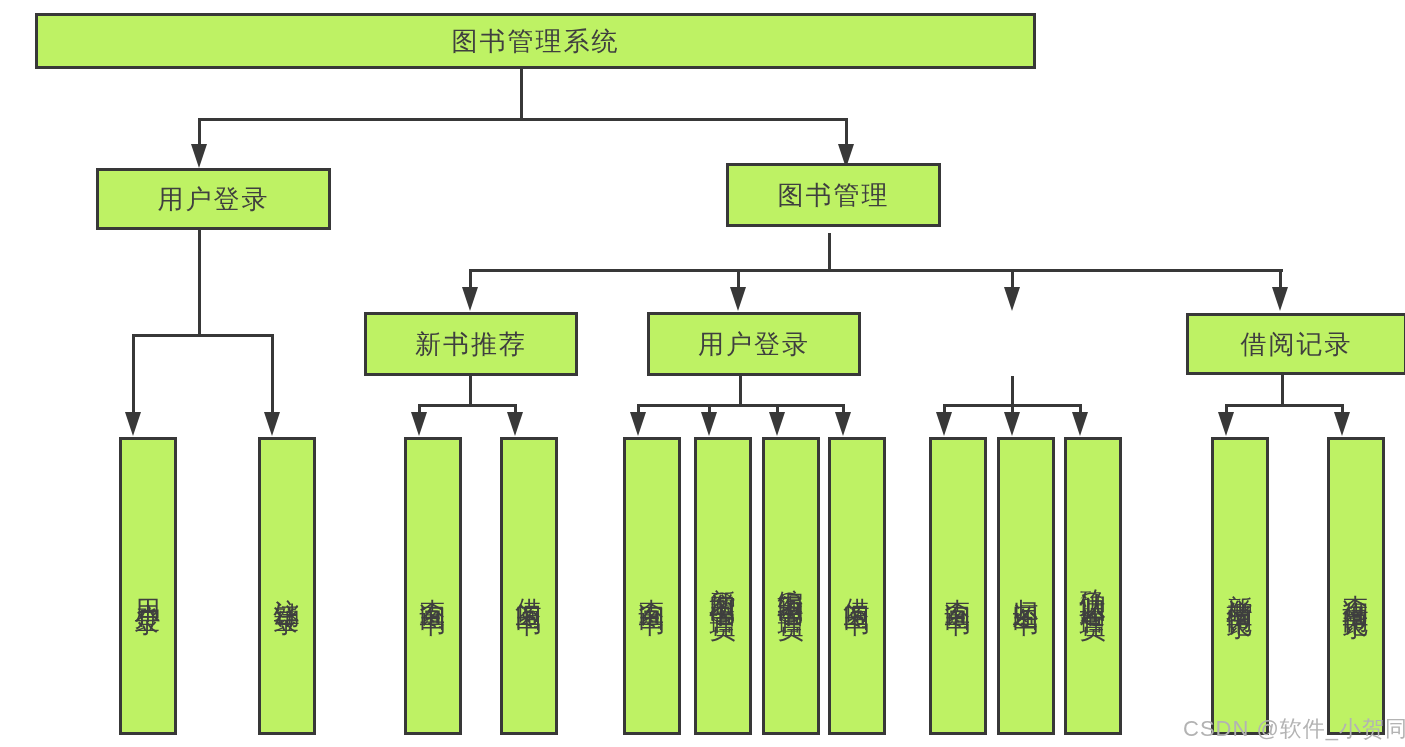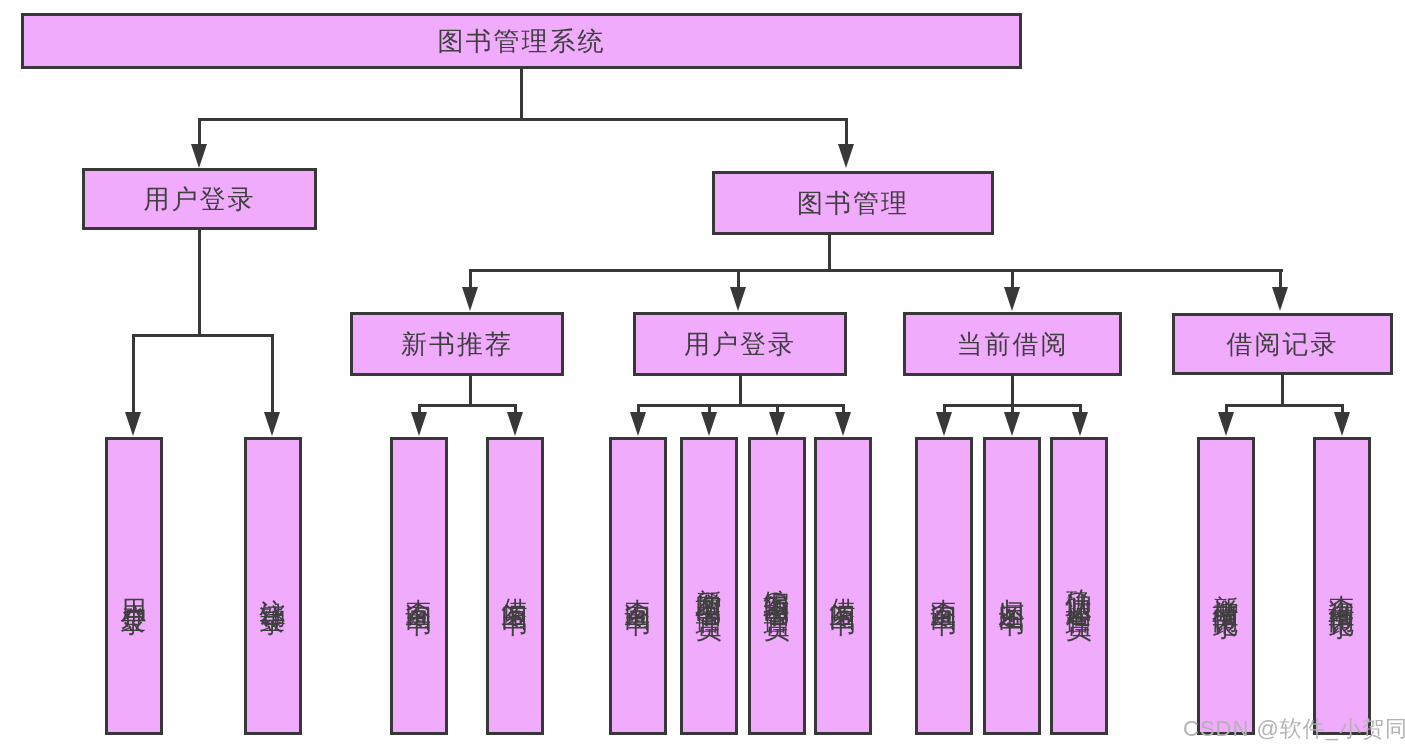--- a/index.html
+++ b/index.html
@@ -14,27 +14,28 @@
     width:1405px;height:747px;
     background:var(--background);
     font-family:"Liberation Sans","DejaVu Sans",sans-serif;
     color:var(--text);
     overflow:hidden;
   }
   .box{
     position:absolute;
     box-sizing:border-box;
     border:3px solid var(--line);
-    background:#f0abfc;
+    background:#bef264;
     display:flex;align-items:center;justify-content:center;
     font-size:26px;
     letter-spacing:2px;
     color:var(--text);
     text-align:left;
     line-height:1;
+    margin-left:14px;
   }
   .vbox{
     writing-mode:vertical-rl;
     text-orientation:mixed;
     letter-spacing:4px;
     font-size:26px;
   }
   .hline,.vline{position:absolute;background:var(--line);}
   .hline{height:3px;}
   .vline{width:3px;}
@@ -64,37 +65,36 @@
 <div class="stage">
 
   <div class="box" style="left:21px;top:13px;width:1001px;height:56px;">图书管理系统</div>
 
   <div class="vline" style="left:519.5px;top:69px;height:51px;"></div>
   <div class="hline" style="left:197.5px;top:118px;width:650px;"></div>
   <div class="drop" style="left:197.5px;top:118px;height:26px;"></div>
   <div class="drop" style="left:844.5px;top:118px;height:26px;"></div>
 
   <div class="box" style="left:82px;top:168px;width:235px;height:62px;">用户登录</div>
-  <div class="box" style="left:712px;top:171px;width:282px;height:64px;">图书管理</div>
+  <div class="box" style="left:712px;top:163px;width:215px;height:64px;">图书管理</div>
 
   <div class="vline" style="left:197.5px;top:230px;height:106px;"></div>
   <div class="hline" style="left:131.5px;top:334px;width:142px;"></div>
   <div class="drop" style="left:131.5px;top:334px;height:78px;"></div>
   <div class="drop" style="left:270.5px;top:334px;height:78px;"></div>
 
   <div class="vline" style="left:827.5px;top:233px;height:38px;"></div>
   <div class="hline" style="left:468.5px;top:269px;width:814px;"></div>
   <div class="drop" style="left:468.5px;top:269px;height:18px;"></div>
   <div class="drop" style="left:736.5px;top:269px;height:18px;"></div>
   <div class="drop" style="left:1010.5px;top:269px;height:18px;"></div>
   <div class="drop" style="left:1278.5px;top:269px;height:18px;"></div>
 
   <div class="box" style="left:350px;top:312px;width:214px;height:64px;">新书推荐</div>
   <div class="box" style="left:633px;top:312px;width:214px;height:64px;">用户登录</div>
-  <div class="box" style="left:903px;top:312px;width:219px;height:64px;">当前借阅</div>
   <div class="box" style="left:1172px;top:313px;width:221px;height:62px;">借阅记录</div>
 
   <div class="vline" style="left:468.5px;top:376px;height:30px;"></div>
   <div class="hline" style="left:417.5px;top:404px;width:99px;"></div>
   <div class="drop" style="left:417.5px;top:404px;height:8px;"></div>
   <div class="drop" style="left:513.5px;top:404px;height:8px;"></div>
 
   <div class="vline" style="left:738.5px;top:376px;height:30px;"></div>
   <div class="hline" style="left:636.5px;top:404px;width:208px;"></div>
   <div class="drop" style="left:636.5px;top:404px;height:8px;"></div>

